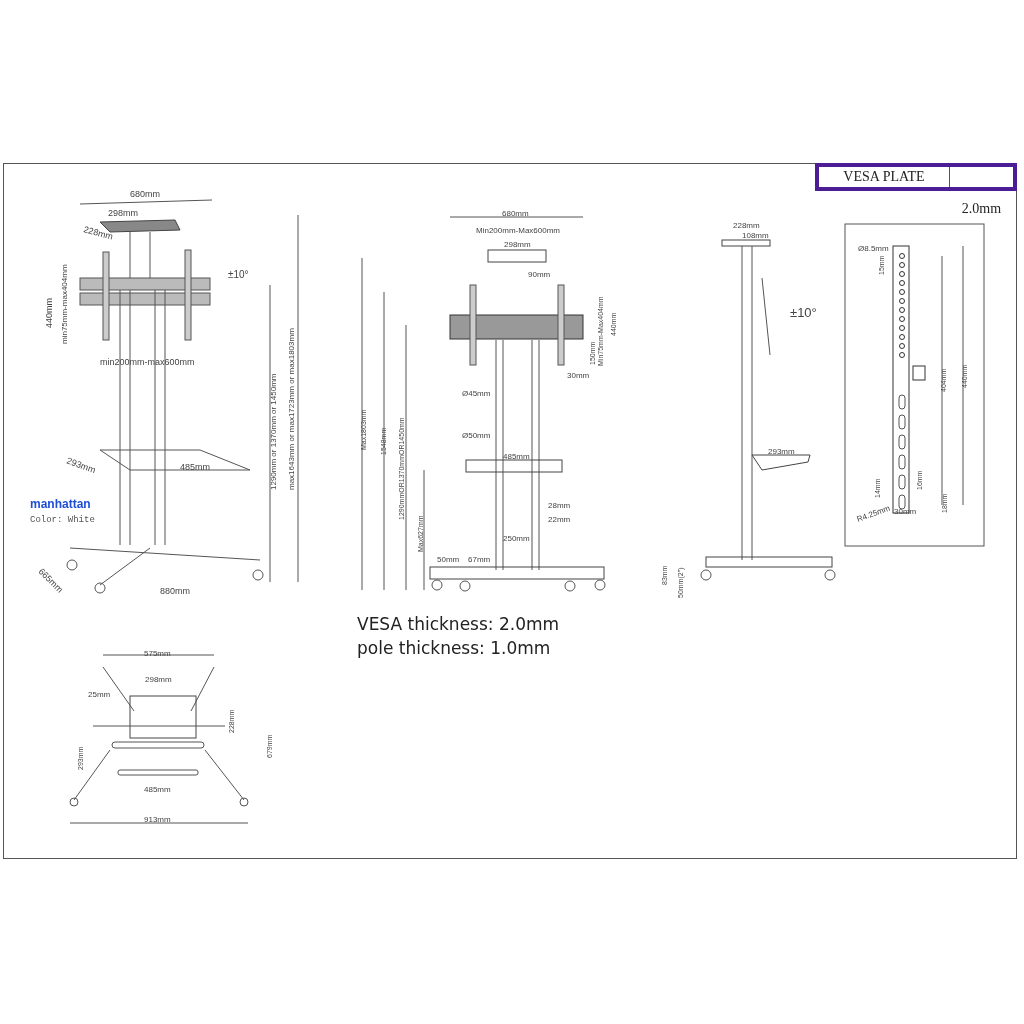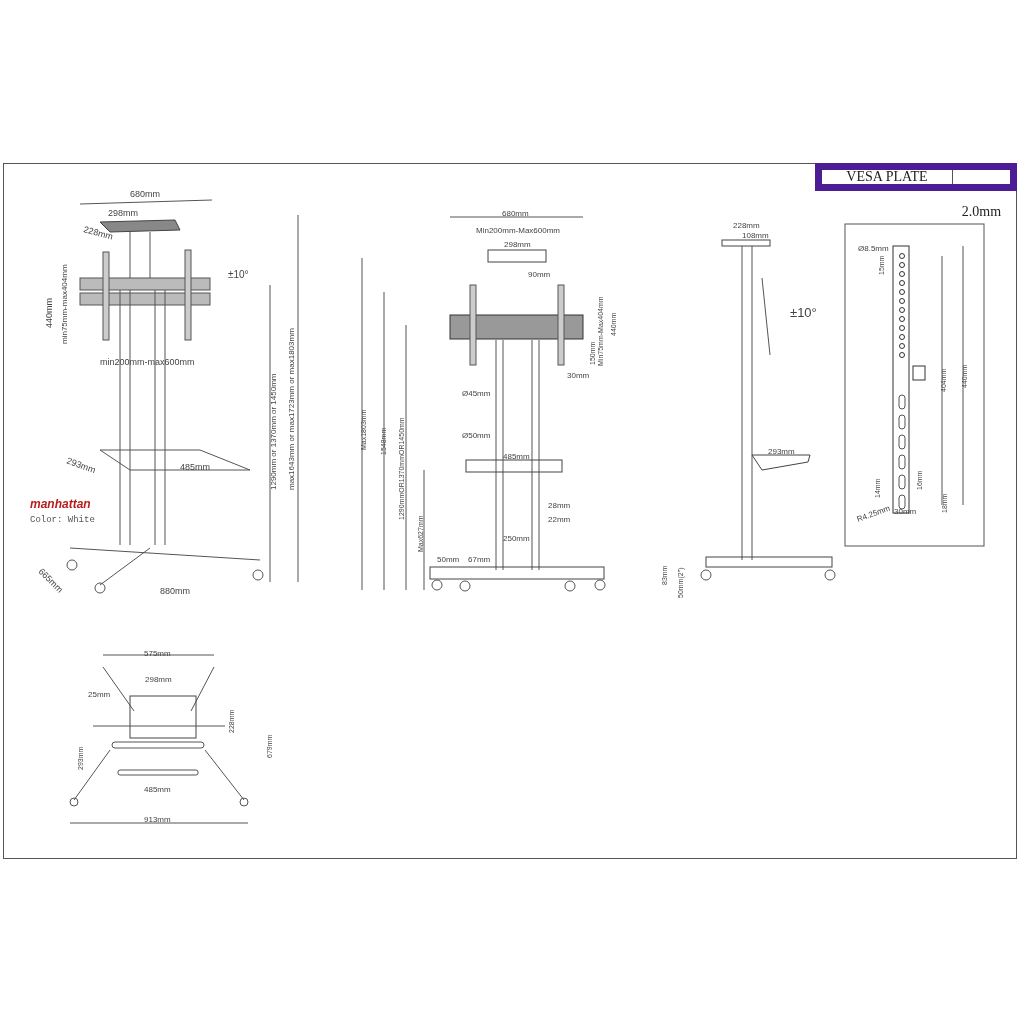--- a/index.html
+++ b/index.html
@@ -1,26 +1,26 @@
 <!DOCTYPE html>
 <html><head>
 <meta charset="utf-8">
 <style>
   html, body { margin:0; padding:0; background:#ffffff; }
   body { width:1024px; height:1024px; position:relative; overflow:hidden; font-family:"Liberation Sans", sans-serif; color:#333; }
   .sheet { position:absolute; left:3px; top:163px; width:1014px; height:696px; border:1.5px solid #555; box-sizing:border-box; }
-  .title-block { position:absolute; left:815px; top:163px; width:202px; height:28px; border:7px solid #4c1d95; box-sizing:border-box; display:flex; font-family:"Liberation Serif", serif; font-size:14px; color:#222; }
+  .title-block { position:absolute; left:815px; top:163px; width:202px; height:28px; border:4px solid #4c1d95; box-sizing:border-box; display:flex; font-family:"Liberation Serif", serif; font-size:14px; color:#222; }
   .title-block .cell { display:flex; align-items:center; justify-content:center; }
   .title-block .c1 { width:130px; border-right:1px solid #555; }
   .title-block .c2 { flex:1;margin-top:42px; }
   svg.drawing { position:absolute; left:0; top:0; width:1024px; height:1024px; }
   svg text { font-family:"Liberation Sans", sans-serif; fill:#444; }
   .note { position:absolute; left:357px; top:612px; font-family:"DejaVu Sans", sans-serif; font-size:17px; color:#222; line-height:24px; }
   .brand { position:absolute; left:30px; top:497px; font-family:"Liberation Sans", sans-serif; }
-  .brand .logo { font-size:12px; font-weight:bold; color:#b91c1c;font-style:italic; }
+  .brand .logo { font-size:12px; font-weight:bold; color:#1d4ed8; }
   .brand .color { font-size:9px; color:#555; margin-top:4px;font-family:Liberation Mono, monospace; }
 </style>
 </head>
 <body>
 
 <div class="sheet"></div>
 
 <div class="title-block">
   <div class="cell c1">VESA PLATE</div>
   <div class="cell c2">2.0mm</div>
@@ -183,13 +183,15 @@
     <text x="144" y="822" font-size="8" stroke="none">913mm</text>
   </g>
 </svg>
 
 <div class="brand">
   <div class="logo">manhattan</div>
   <div class="color">Color: White</div>
 </div>
 
 <div class="note">
+  <div>VESA thickness: 2.0mm</div>
+  <div>pole thickness: 1.0mm</div>
 </div>
 
 </body></html>

